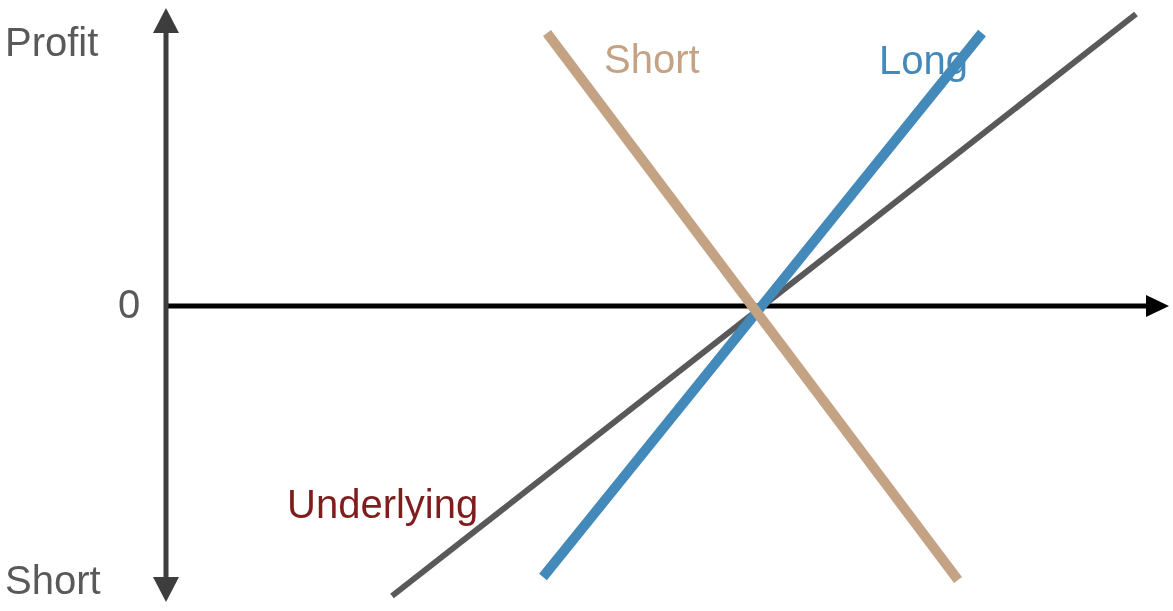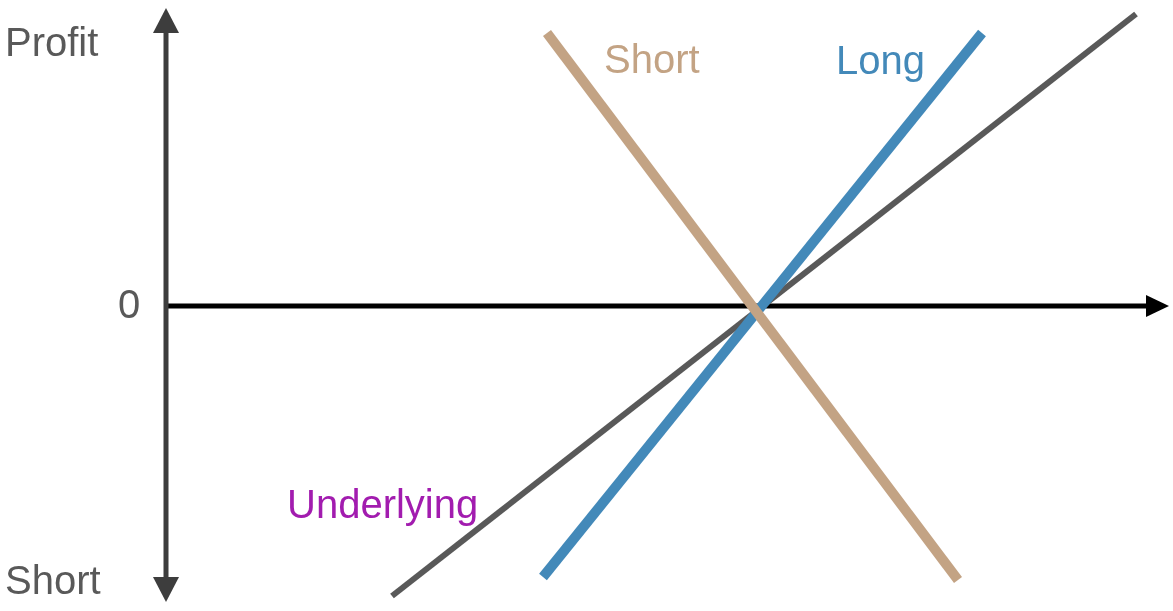--- a/index.html
+++ b/index.html
@@ -52,16 +52,16 @@
     </svg>
 
   <span class="lbl" id="lbl-profit" style="color: rgb(89, 89, 89);">Profit</span>
 
   <span class="lbl" id="lbl-loss" style="color: rgb(89, 89, 89);">Short</span>
 
   <span class="lbl" id="lbl-zero" style="color: rgb(89, 89, 89);">0</span>
 
   <span class="lbl" id="lbl-short" style="color: rgb(195, 163, 132);">Short</span>
 
-  <span class="lbl" id="lbl-long" style="color: rgb(67, 137, 185);">Long</span>
+  <span class="lbl" id="lbl-long" style="color: rgb(67, 137, 185); margin-left: 43px;">Long</span>
 
-  <span class="lbl" id="lbl-underlying" style="color: #a21caf;">Underlying</span>
+  <span class="lbl" id="lbl-underlying" style="color: #7f1d1d;">Underlying</span>
 </div>
 
 </body></html>

